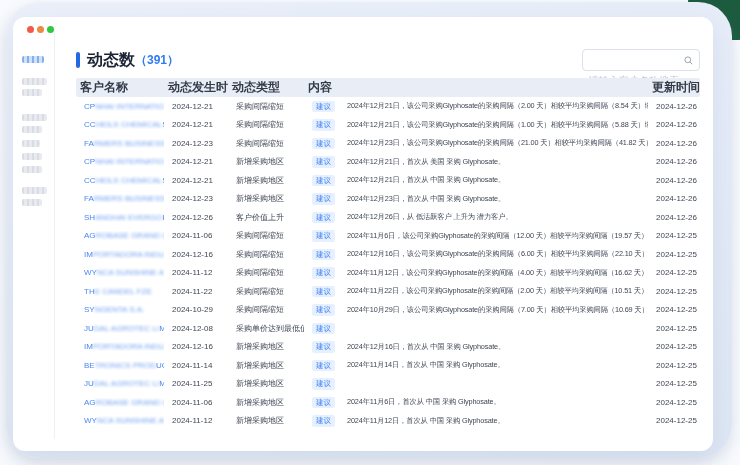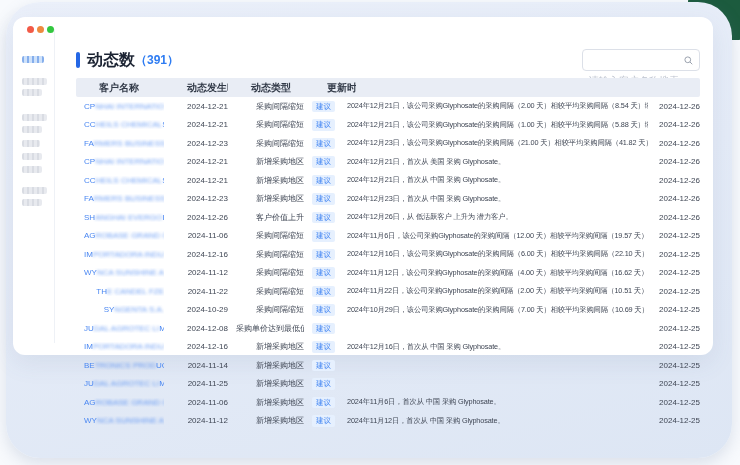--- a/index.html
+++ b/index.html
@@ -2,21 +2,21 @@
 <html><head>
 <meta charset="utf-8">
 <style>
   html,body{margin:0;padding:0;}
   body{width:740px;height:465px;font-family:"Liberation Sans",sans-serif;overflow:hidden;}
   .page{position:relative;width:740px;height:465px;background:#f8fafd;overflow:hidden;}
   .green-corner{position:absolute;top:-8px;right:-8px;width:60px;height:48px;background:#1c5b3e;border-radius:10px;}
   .card{position:absolute;left:6px;top:2px;width:726px;height:456px;border-radius:34px;
         background:linear-gradient(165deg,#ebf0fa 0%,#dde6f4 100%);
         box-shadow:0 6px 16px rgba(90,110,150,.18);}
-  .window{position:absolute;left:13px;top:17px;width:700px;height:338px;background:#ffffff;
+  .window{position:absolute;left:13px;top:17px;width:700px;height:434px;background:#ffffff;
           border-radius:12px;box-shadow:0 8px 24px rgba(80,100,140,.10);}
   .traffic{position:absolute;left:14px;top:9px;display:flex;gap:3px;}
   .dot{width:7px;height:7px;border-radius:50%;}
   .dot.r{background:#f25a47;} .dot.y{background:#ee8a3f;} .dot.g{background:#33c73f;}
   .sidebar{position:absolute;left:0;top:0;width:41px;height:100%;}
   .sbar{position:absolute;left:9px;height:7px;border-radius:2px;background:#e8eaef;
         background-image:repeating-linear-gradient(90deg,#d9dce3 0 2px,transparent 2px 5px);}
   .sbar.active{background:#cfe2fa;background-image:repeating-linear-gradient(90deg,#85aeec 0 2px,transparent 2px 5px);}
   .divider{position:absolute;left:41px;top:12px;bottom:12px;width:1px;background:#eef1f6;}
   .content{position:absolute;left:42px;top:0;right:0;bottom:0;}
@@ -25,24 +25,24 @@
   .title{font-size:16px;font-weight:bold;color:#1c2433;}
   .count{font-size:12px;font-weight:bold;color:#2e7cf2;}
   .search{margin-left:auto;width:118px;height:22px;border:1px solid #dce0e8;border-radius:4px;
           display:flex;align-items:center;padding:0 6px;box-sizing:border-box;background:#fff;}
   .search input{border:none;outline:none;flex:1;min-width:0;font-size:10px;color:#5a6170;padding:0;
                 font-family:"Liberation Sans",sans-serif;margin-top:40px;}
   .search input::placeholder{color:#bdc3cf;}
   .search svg{flex:none;}
   .table{position:absolute;left:21px;right:13px;top:61px;}
   .thead{display:flex;height:19px;background:#e9edf5;border-radius:2px;align-items:center;}
-  .th{font-size:10px;font-weight:bold;color:#333b49;padding-left:23px;box-sizing:border-box;white-space:nowrap;overflow:hidden;}
+  .th{font-size:12px;font-weight:bold;color:#333b49;padding-left:4px;box-sizing:border-box;white-space:nowrap;overflow:hidden;}
   .c1{width:88px;flex:none;} .c2{width:64px;flex:none;} .c3{width:76px;flex:none;}
   .c4{flex:1;min-width:0;} .c5{width:52px;flex:none;}
-  .row{display:flex;height:18.5px;align-items:center;text-align:right;}
+  .row{display:flex;height:18.5px;align-items:center;}
   .cell{font-size:8px;color:#3f4654;padding-left:8px;box-sizing:border-box;white-space:nowrap;overflow:hidden;}
   .name{color:#4a87f2;cursor:pointer;}
   .name .blur{filter:blur(1.6px);opacity:.8;}
   .c4.cell{display:flex;align-items:center;}
   .badge{flex:none;font-size:7.5px;line-height:1;color:#3d82f2;background:#e6f0fe;border-radius:2px;
          padding:2px 4px;margin-right:12px;}
   .ctext{font-size:7.3px;letter-spacing:-0.15px;white-space:nowrap;overflow:hidden;color:#3f4654;}
   .hl{color:#ff7f2e;}
 </style>
 </head>
@@ -86,20 +86,21 @@
             <line x1="6.6" y1="6.6" x2="9.2" y2="9.2" stroke="#9aa1ad" stroke-width="1.1"></line>
           </svg>
         </div>
       </div>
 
       <div class="table">
         <div class="thead">
           <div class="th c1">客户名称</div>
           <div class="th c2">动态发生时间</div>
           <div class="th c3">动态类型</div>
+          <div class="th c4">内容</div>
           <div class="th c5">更新时间</div>
         </div>
 
         <div>
 
         <div class="row">
               <div class="cell c1 name"><span>CP</span><span class="blur">NHAI INTERNATIO</span></div>
               <div class="cell c2">2024-12-21</div>
               <div class="cell c3">采购间隔缩短</div>
               <div class="cell c4">
@@ -236,20 +237,21 @@
                 <span class="ctext"><span>2024年12月16日，首次从 中国 采购 Glyphosate。</span><span class="hl"></span><span></span></span>
               </div>
               <div class="cell c5">2024-12-25</div>
             </div>
             <div class="row">
               <div class="cell c1 name"><span>BE</span><span class="blur">TRONICS PROD</span><span>UCTIO...</span></div>
               <div class="cell c2">2024-11-14</div>
               <div class="cell c3">新增采购地区</div>
               <div class="cell c4">
                 <span class="badge">建议</span>
+                <span class="ctext"><span>2024年11月14日，首次从 中国 采购 Glyphosate。</span><span class="hl"></span><span></span></span>
               </div>
               <div class="cell c5">2024-12-25</div>
             </div>
             <div class="row">
               <div class="cell c1 name"><span>JU</span><span class="blur">DAL AGROTEC LI</span><span>MITED</span></div>
               <div class="cell c2">2024-11-25</div>
               <div class="cell c3">新增采购地区</div>
               <div class="cell c4">
                 <span class="badge">建议</span>
               </div>

